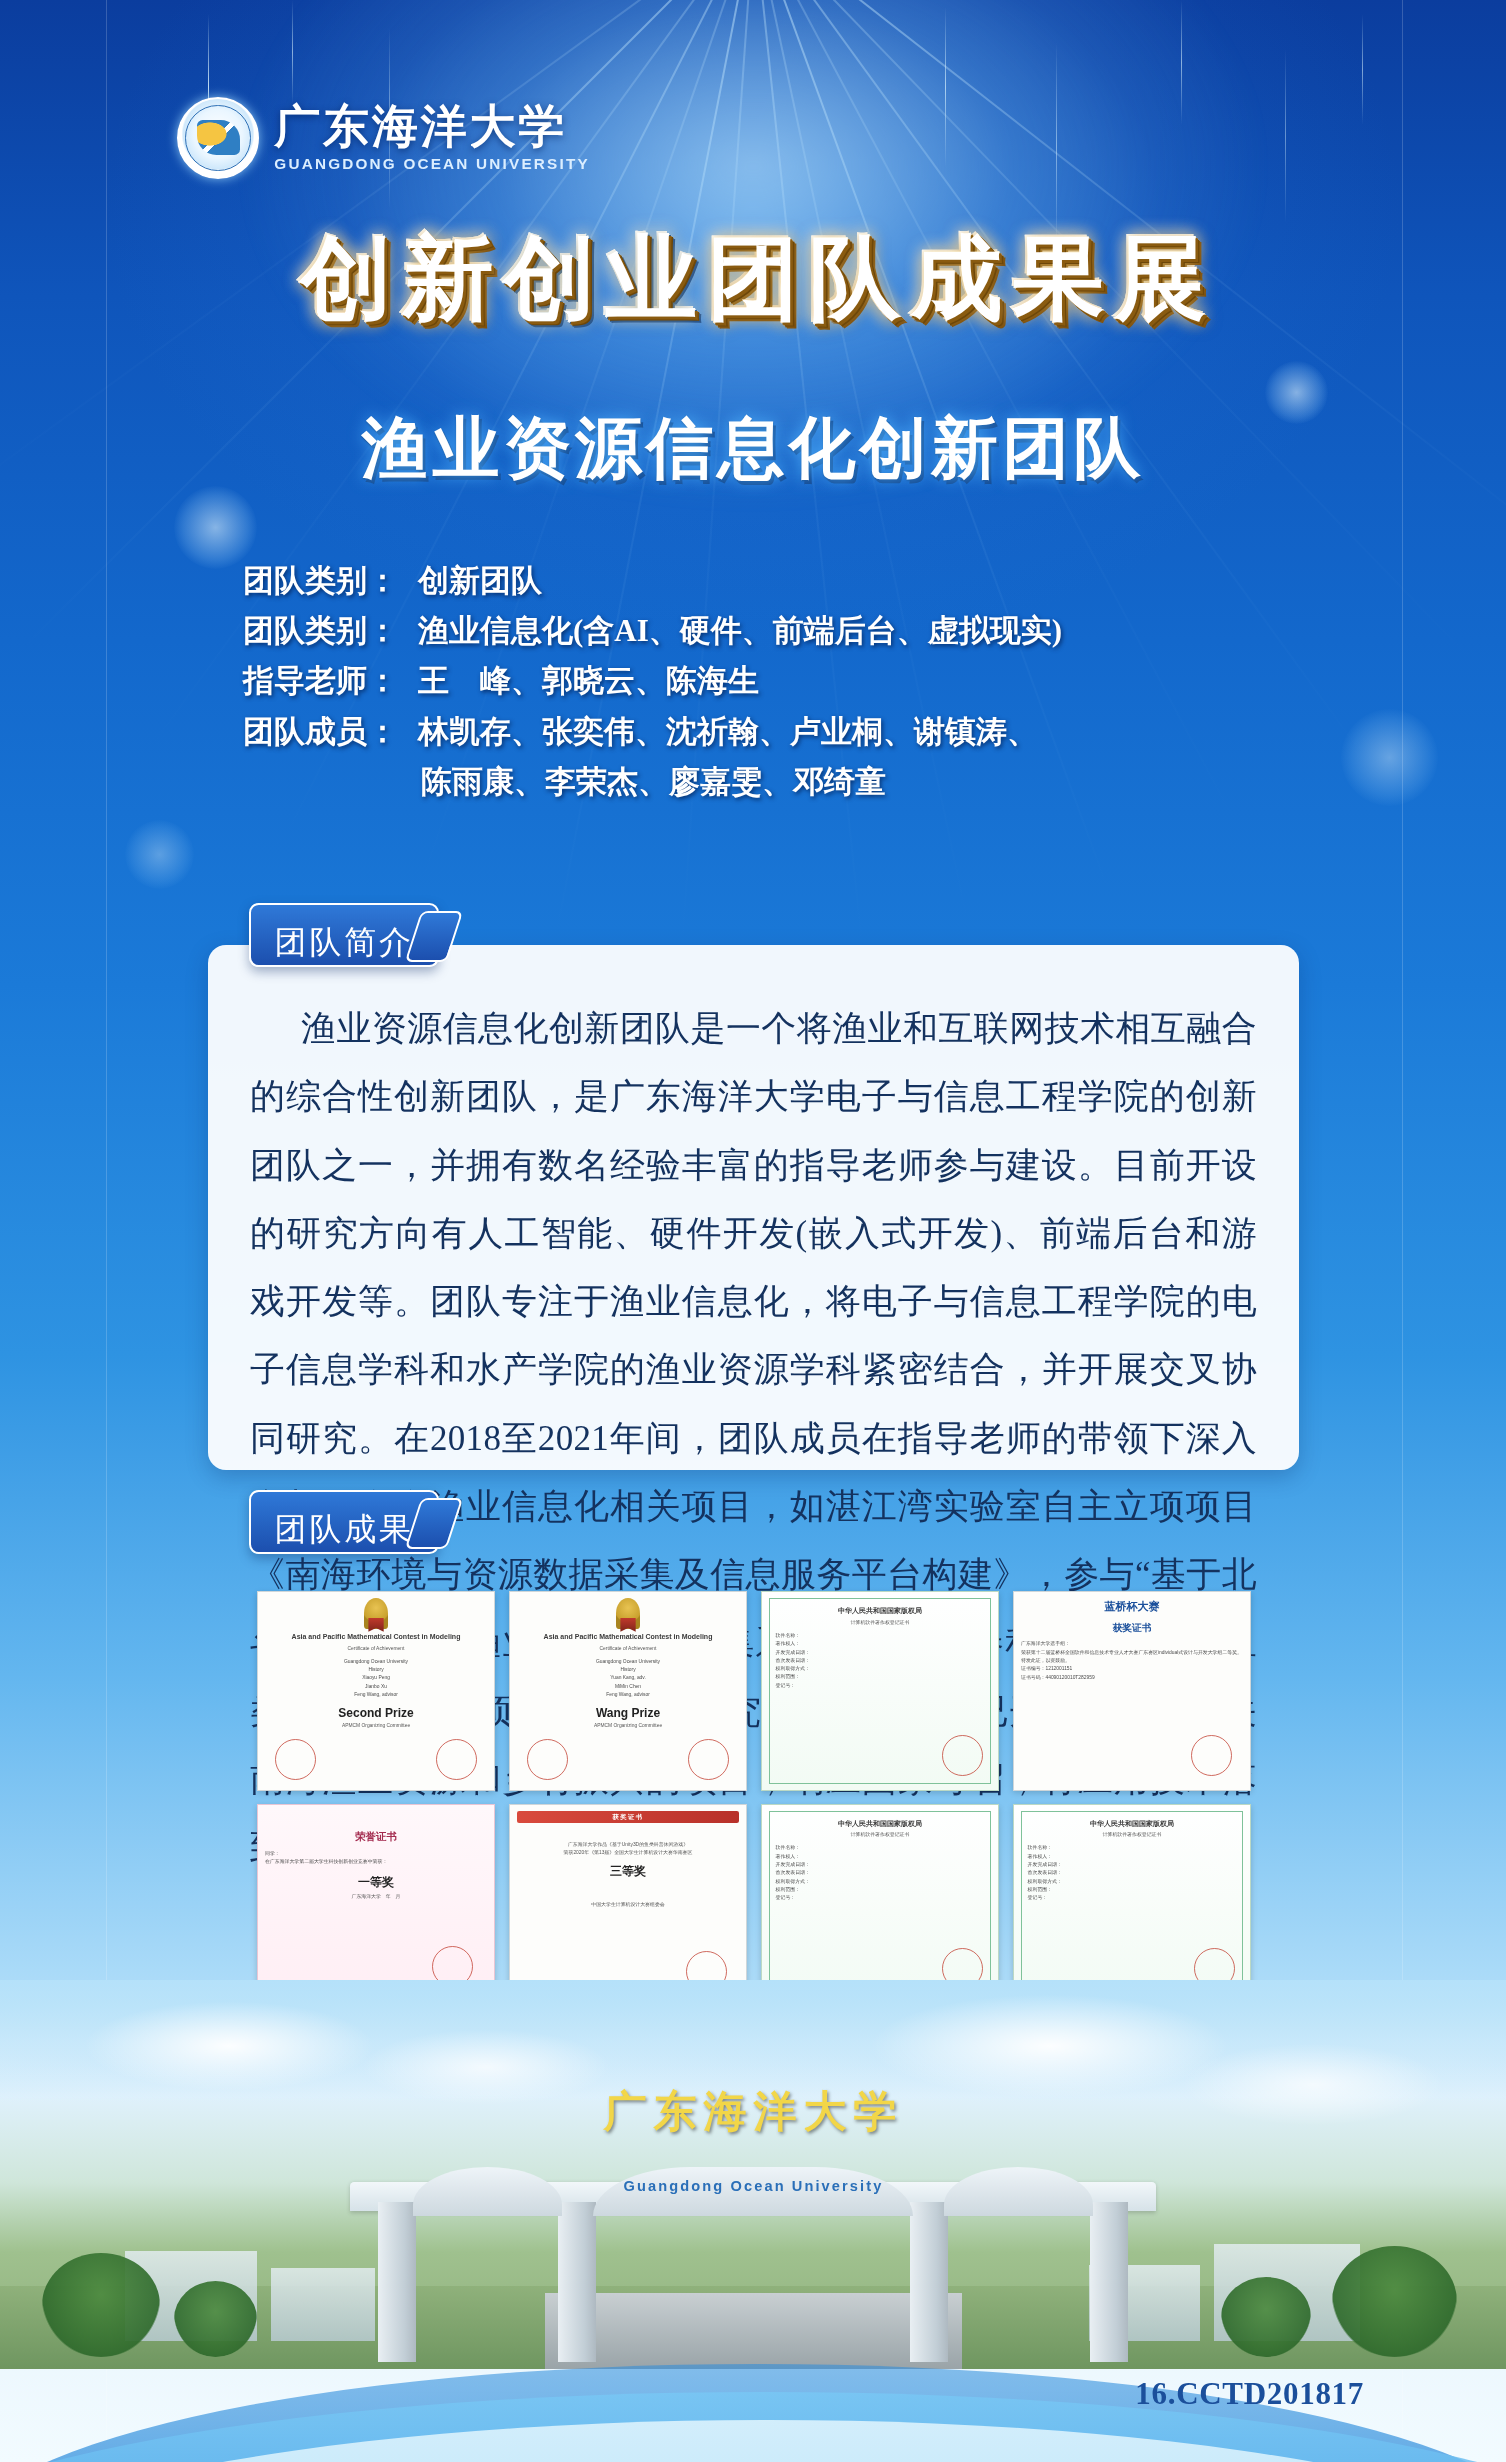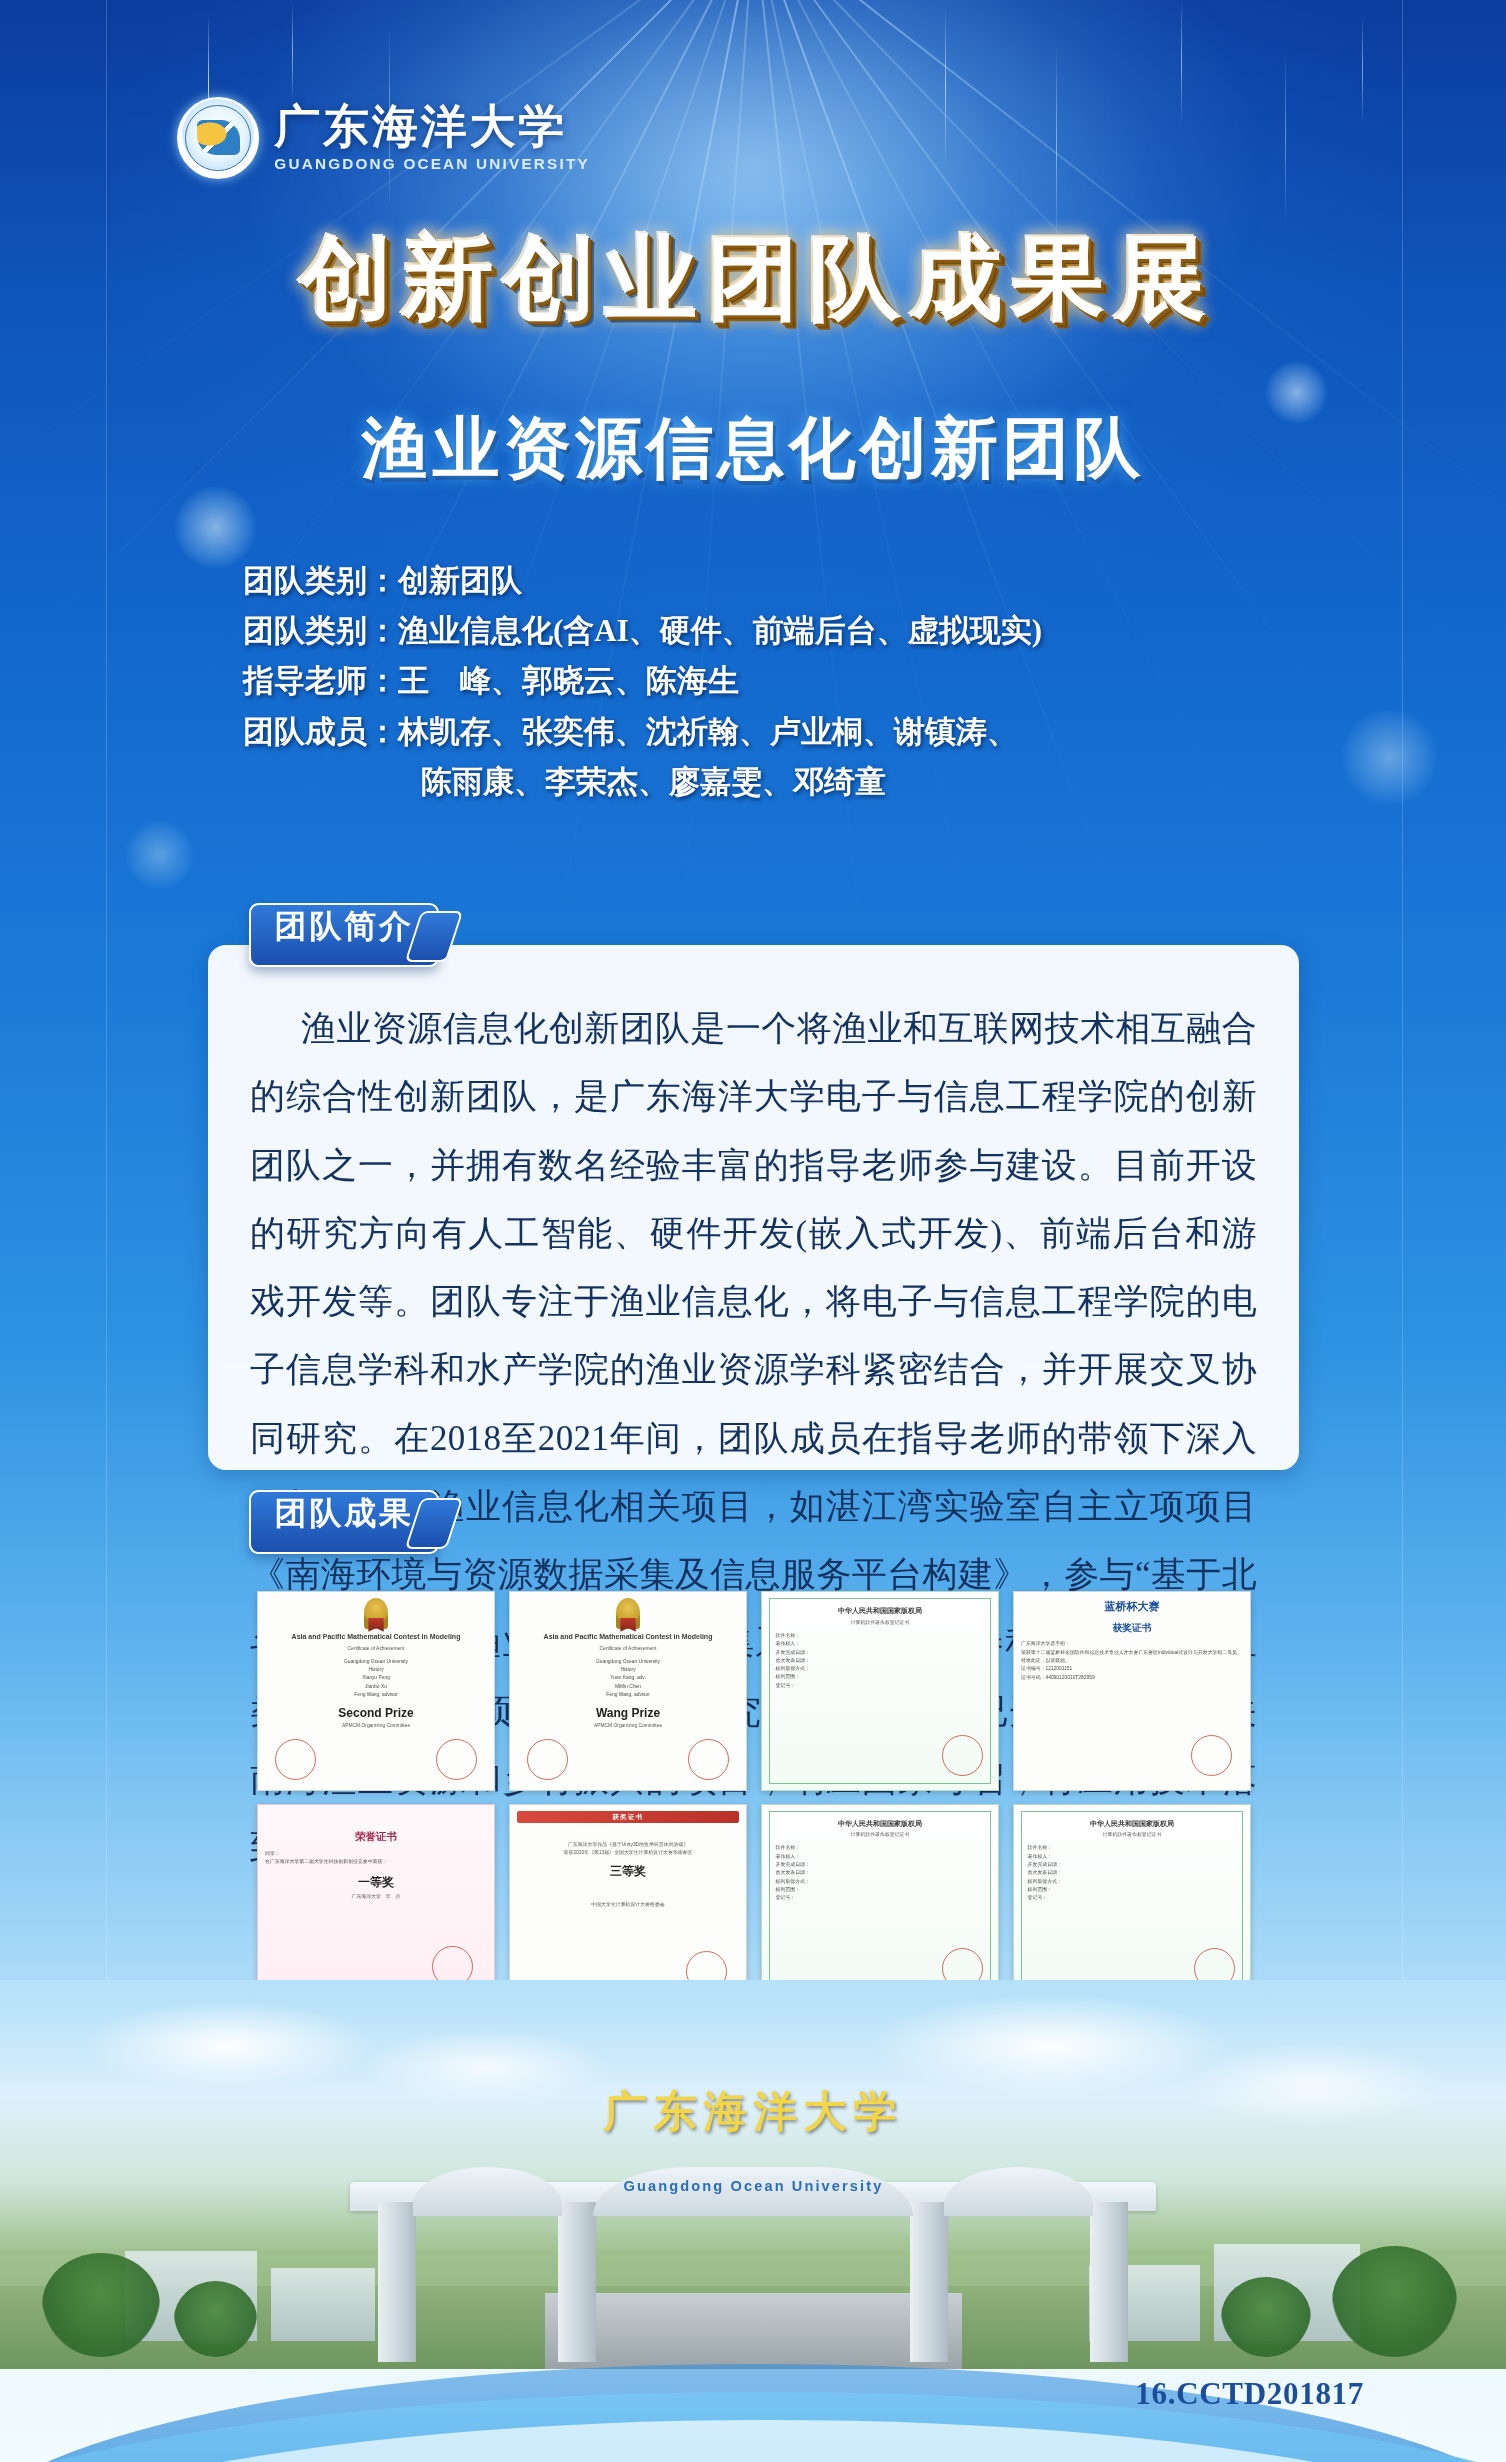--- a/index.html
+++ b/index.html
@@ -282,44 +282,45 @@
     color: #ffffff;
     font-size: 31px;
     font-weight: bold;
     line-height: 1.62;
     font-family: "Liberation Serif", serif;
     text-shadow: 1.4px 2.1px 4.2px rgba(4,36,92,0.85);
   }
   .info .row {
     display: flex;
     white-space: pre;
+    gap: 20px;
   }
   .info .lbl {
     flex: 0 0 auto;
   }
   .info .val {
     flex: 1 1 auto;
   }
   .info .cont {
     padding-left: 178px;
   }
 
   
   .tab {
     position: absolute;
     height: 60px;
     background: linear-gradient(to bottom, #2f79d8, #1c4fae);
     border: 2.8px solid #ffffff;
     border-radius: 9.7px;
     color: #ffffff;
     font-size: 32px;
-    font-weight: bold;
+    font-weight: normal;
     letter-spacing: 2.8px;
     display: flex;
-    align-items: flex-start;
+    align-items: flex-end;
     justify-content: center;
     padding: 0 23.6px;
     font-family: "Liberation Serif", serif;
     box-shadow: 0 4.2px 11px rgba(10,40,100,0.35);
     z-index: 5;
   }
   .tab::after {
     content: "";
     position: absolute;
     right: -18px;

